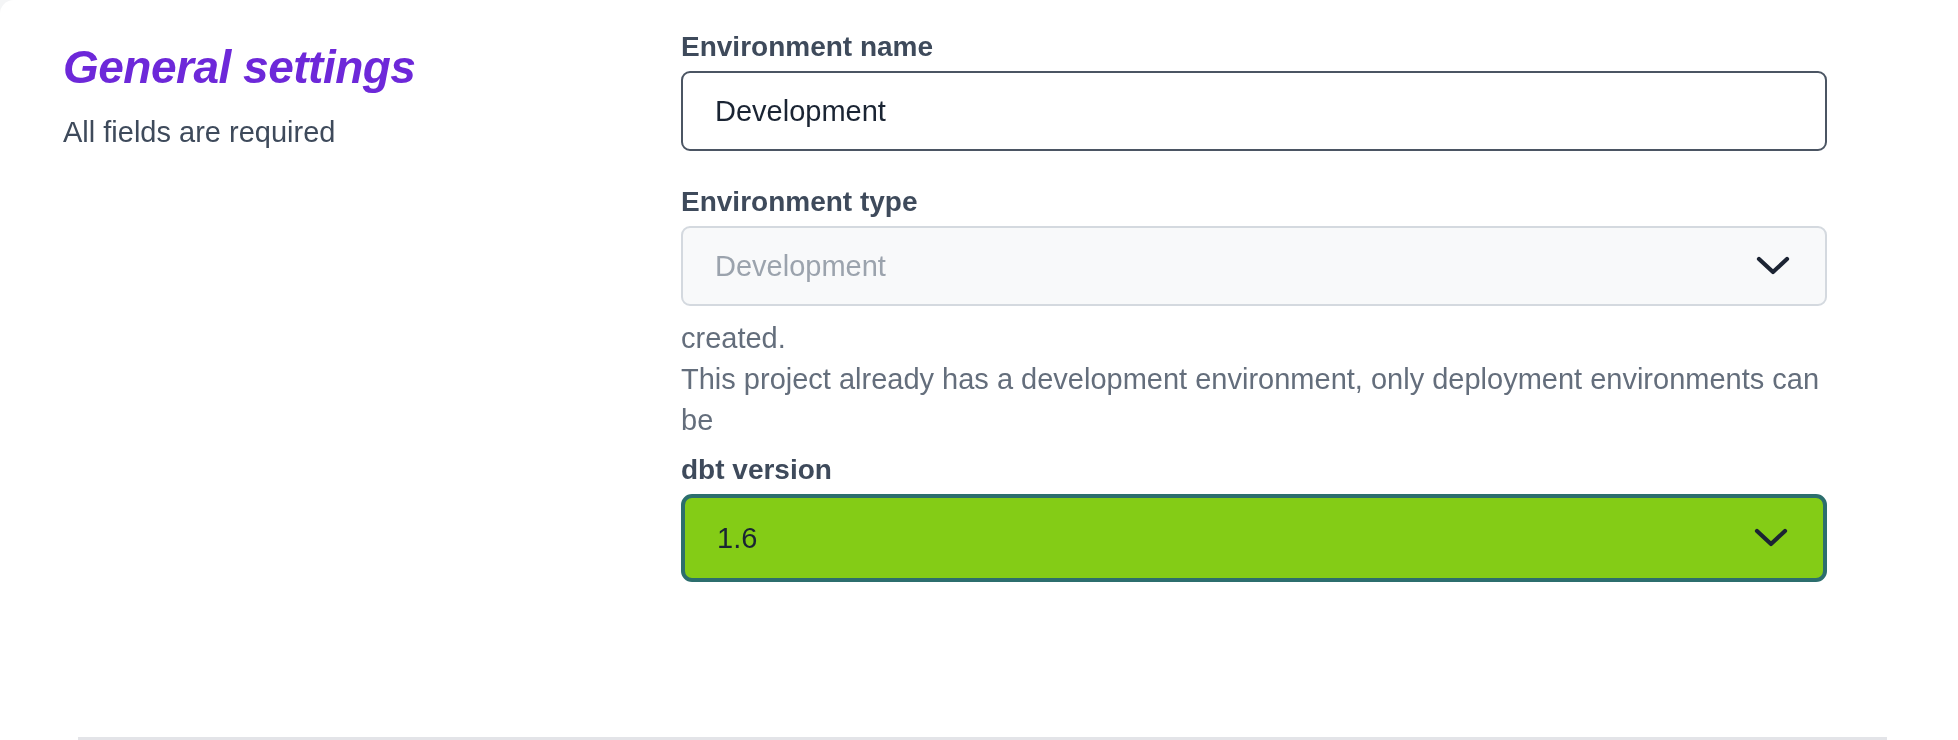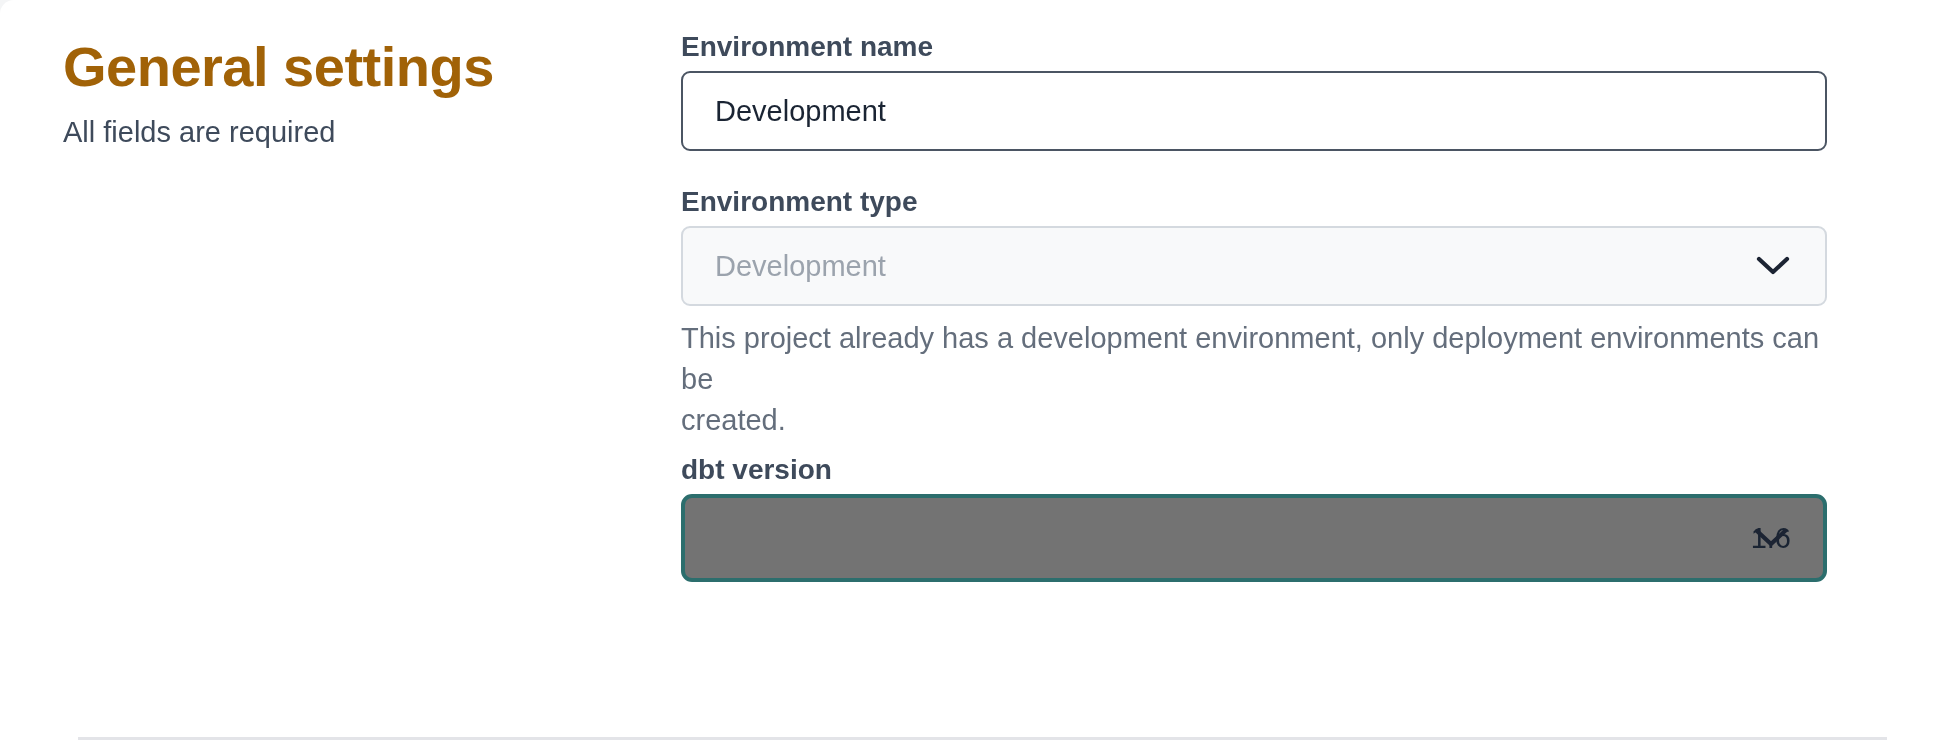--- a/index.html
+++ b/index.html
@@ -20,25 +20,26 @@
     display: flex;
     height: 100%;
   }
   
   .left-col {
     width: 681px;
     padding: 44px 0 0 63px;
     flex: 0 0 auto;
   }
   .section-title {
-    font-size: 56px;
+    font-size: 46px;
     font-weight: 700;
     line-height: 46px;
-    color: #a16207;
+    color: #6d28d9;
     letter-spacing: -0.5px;
+    font-style: italic;
   }
   .section-subtitle {
     margin-top: 24px;
     font-size: 29px;
     line-height: 36px;
     font-weight: 400;
     color: #3e4a5b;
   }
   
   .right-col {
@@ -78,26 +79,25 @@
     font-size: 29px;
     cursor: pointer;
   }
   .select-box.disabled {
     background: #f8f9fa;
     border: 2px solid #d4d9df;
     color: #9ba3ad;
     cursor: default;
   }
   .select-box.focused {
-    background: #737373;
+    background: #84cc16;
     border: 4px solid #2c6e6d;
     height: 88px;
     border-radius: 11px;
     color: #1a2433;
-    justify-content: flex-end;
   }
   .select-chevron {
     position: absolute;
     right: 34px;
     top: 50%;
     transform: translateY(-50%);
     display: flex;
     align-items: center;
   }
   .helper-text {
@@ -161,22 +161,22 @@
         <label class="field-label">Environment type</label>
         <div class="select-box disabled" role="combobox" aria-disabled="true">
           <span>Development</span>
           <span class="select-chevron">
             <svg width="36" height="22" viewBox="0 0 36 22">
               <polyline points="4,4 18,17 32,4" fill="none" stroke="#1c2433" stroke-width="4.2" stroke-linecap="round" stroke-linejoin="round"></polyline>
             </svg>
           </span>
         </div>
         <div class="helper-text">
+          <span style="display:block">created.</span>
           <span style="display:block">This project already has a development environment, only deployment environments can be</span>
-          <span style="display:block">created.</span>
         </div>
       </div>
 
       <div class="field-group group-dbt-version">
         <label class="field-label">dbt version</label>
         <div class="select-box focused" role="combobox">
           <span>1.6</span>
           <span class="select-chevron">
             <svg width="36" height="22" viewBox="0 0 36 22">
               <polyline points="4,4 18,17 32,4" fill="none" stroke="#1c2433" stroke-width="4.2" stroke-linecap="round" stroke-linejoin="round"></polyline>

